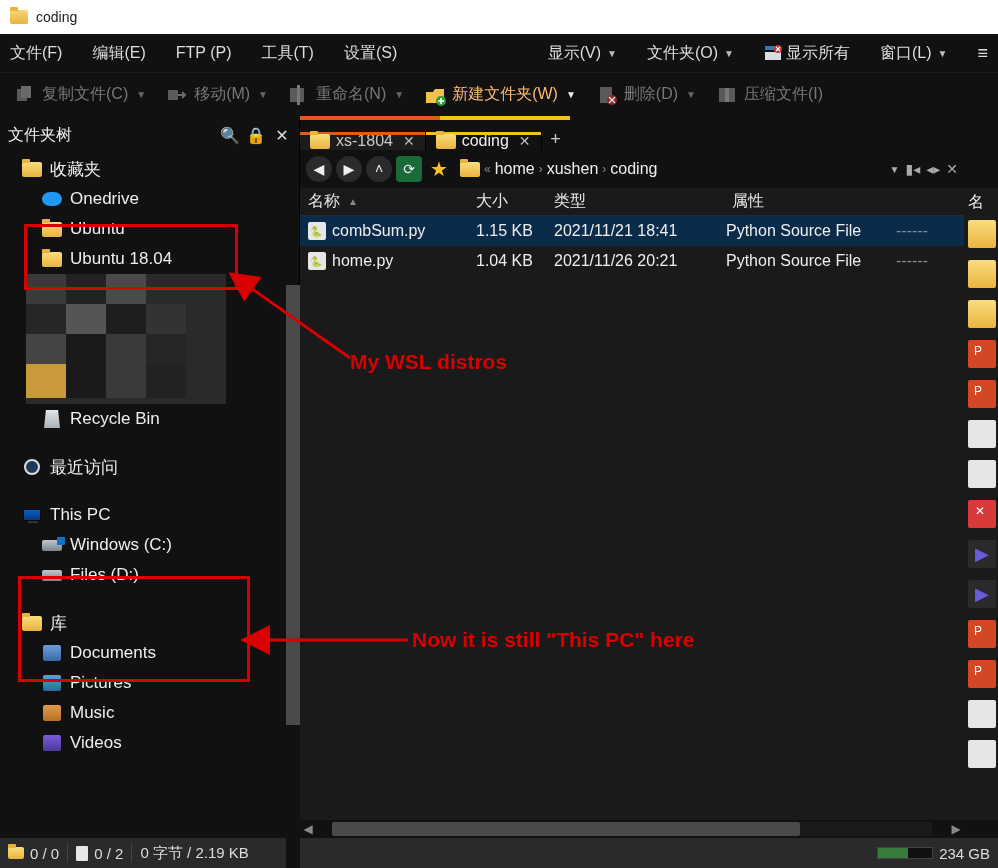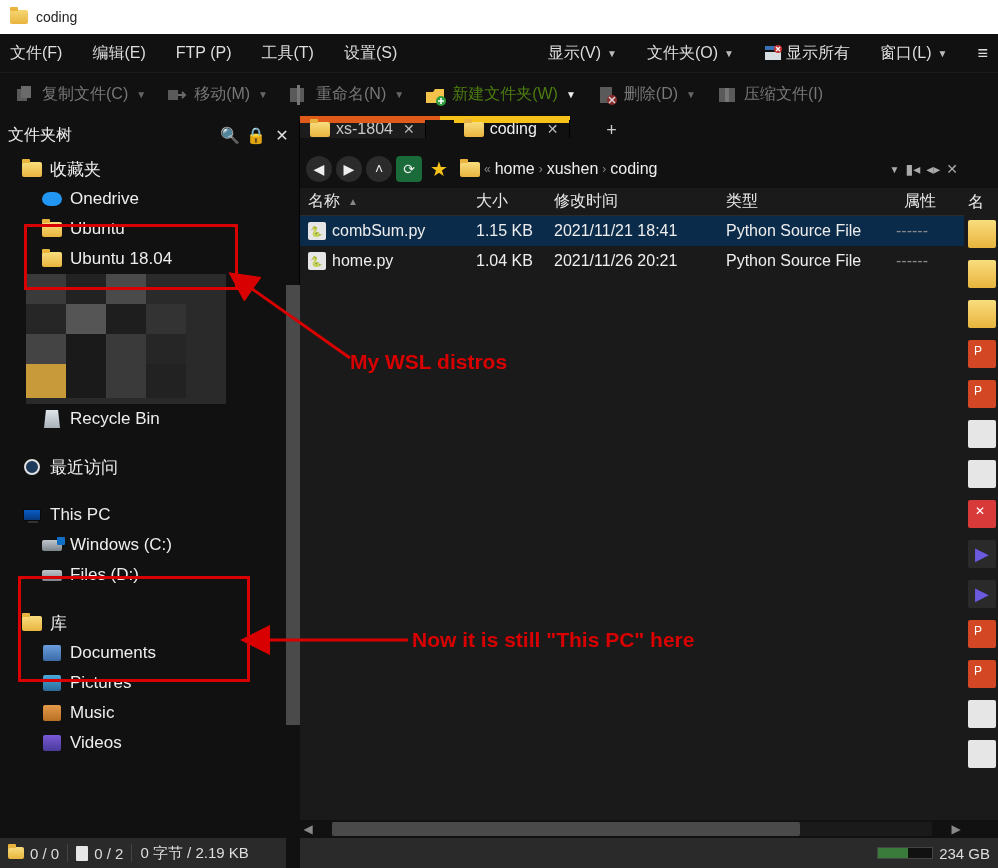--- a/index.html
+++ b/index.html
@@ -57,21 +57,21 @@
   .pixelblock { width:200px; height:130px; margin-left:26px; background:#2a2a2a; position:relative; overflow:hidden;}
   .pixelblock div { position:absolute; }
 
   
   .redbox1 { border:3px solid #d80000; position:absolute; left:24px; top:224px; width:214px; height:66px; pointer-events:none; }
   .redbox2 { border:3px solid #d80000; position:absolute; left:18px; top:576px; width:232px; height:106px; pointer-events:none; }
   .ann-label { position:absolute; color:#d80000; font-weight:bold; font-size:21px; pointer-events:none; }
 
   
   .pane { flex:1; display:flex; flex-direction:column; position:relative; background:#1a1a1a; min-width:0;}
-  .tabs { height:30px; background:#111; display:flex; align-items:flex-start;gap:28px; }
+  .tabs { height:30px; background:#111; display:flex; align-items:flex-end; }
   .tab { display:flex; align-items:center; gap:6px; padding:0 10px; font-size:16px; color:#eee; border-right:1px solid #000; position:relative;}
   .tab.inactive { background:#1c1c1c; color:#c8c8c8; }
   .tab.active { background:#111; }
   .tab .close { font-size:14px; color:#bbb; margin-left:4px;}
   .tab .topline { position:absolute; left:0; right:0; top:0; height:3px;}
   .tab.active .topline { background:#f6c21a; }
   .tab.inactive .topline { background:#e05a1a; }
   .addtab { width:28px; display:flex; align-items:center; justify-content:center; color:#ccc; font-size:18px;}
 
   .navrow { height:38px; background:#111; display:flex; align-items:center; padding:0 6px; gap:4px; }
@@ -213,21 +213,21 @@
       <span class="dd">▼</span>
   </span>
   <span class="tbtn enabled">
     <span class="ico">
         <svg width="22" height="22">
           <path d="M2 8 h7 l2 -3 h9 v14 h-18 z" fill="#f3c24a"></path>
           <circle cx="17" cy="17" r="5" fill="#2e9e3e"></circle>
           <path d="M17 14 v6 M14 17 h6" stroke="#fff" stroke-width="1.6"></path>
         </svg>
       </span>
-    <span style="color:#4d7c0f">新建文件夹(W)</span>
+    <span style="color:#fdba74">新建文件夹(W)</span>
       <span class="dd" style="color:#eee">▼</span>
   </span>
   <span class="tbtn">
     <span class="ico">
         <svg width="22" height="22">
           <rect x="4" y="3" width="12" height="16" fill="#5a5a5a"></rect>
           <circle cx="16" cy="16" r="5" fill="#8a2a2a"></circle>
           <path d="M13 13 L19 19 M19 13 L13 19" stroke="#ddd" stroke-width="1.4"></path>
         </svg>
       </span>
@@ -419,21 +419,20 @@
         <span class="ico">✕</span>
       </div>
     </div>
 
     <div class="cols">
       <div class="col-name">
           <span>名称</span>
           <span style="font-size:10px;color:#888;margin-left:4px">▲</span>
         </div>
       <div class="col-size">大小</div>
-      <div class="col-date">修改时间</div>
       <div class="col-type">类型</div>
       <div class="col-attr">属性</div>
     </div>
 
     <div class="list">
       <div class="row sel">
         <div class="nm">
             <span class="py-ico">🐍</span>
             <span>combSum.py</span>
           </div>

